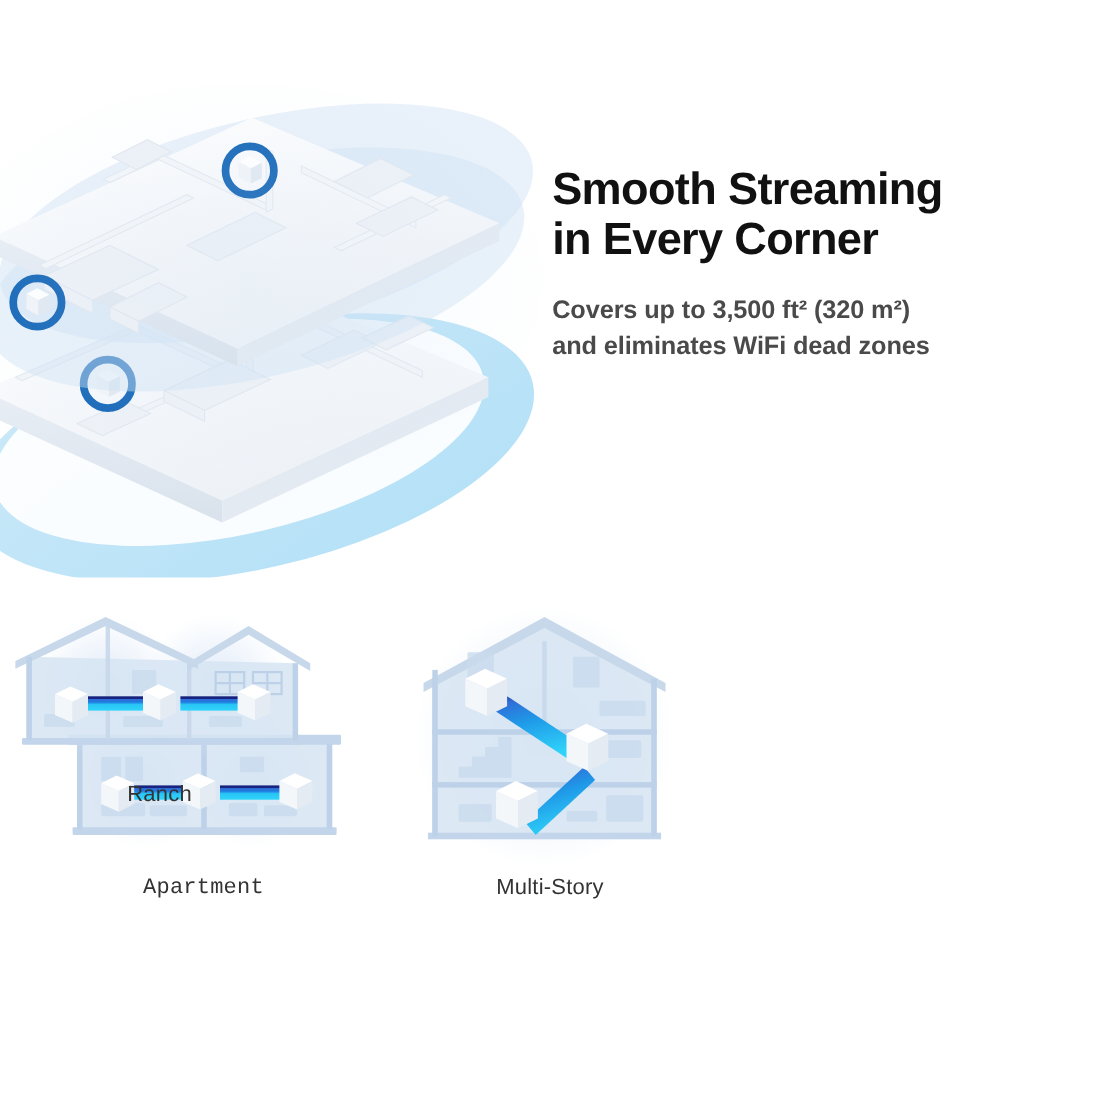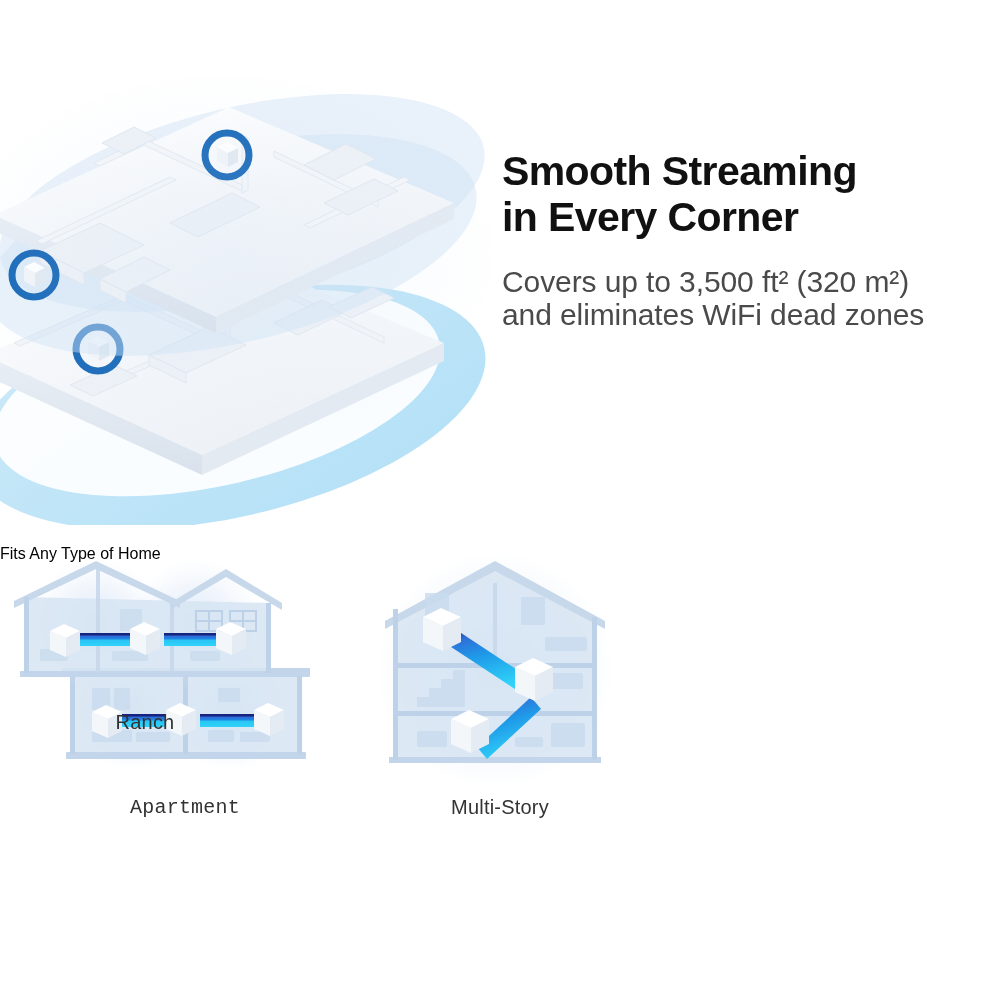--- a/index.html
+++ b/index.html
@@ -45,23 +45,23 @@
     font-size: 41px;
     line-height: 46px;
     font-weight: bold;
     color: #111111;
     letter-spacing: -0.6px;
     margin: 0;
     white-space: pre-line;
   }
   .subhead {
     margin: 25px 0 0 0;
-    font-size: 30px;
+    font-size: 23px;
     line-height: 33px;
-    font-weight: normal;
+    font-weight: bold;
     color: #4a4a4a;
     letter-spacing: -0.1px;
     white-space: pre-line;
   }
 
   
   .homes {
     position: absolute;
     left: 0;
     top: 545px;
@@ -411,14 +411,13 @@
       </g>
       <g>
         <path d="M216 84 L230 77 L246 84 L232 91 Z" fill="#ffffff"></path>
         <path d="M216 84 L232 91 L232 110 L216 103 Z" fill="#f4f7fa"></path>
         <path d="M232 91 L246 84 L246 103 L232 110 Z" fill="#e4ebf3"></path>
       </g>
     </svg>
     <div class="home-label">Ranch</div>
   </div>
 
-  <div class="footer-caption">Fits Any Type of Home</div>
 </div>
 
 </body></html>

